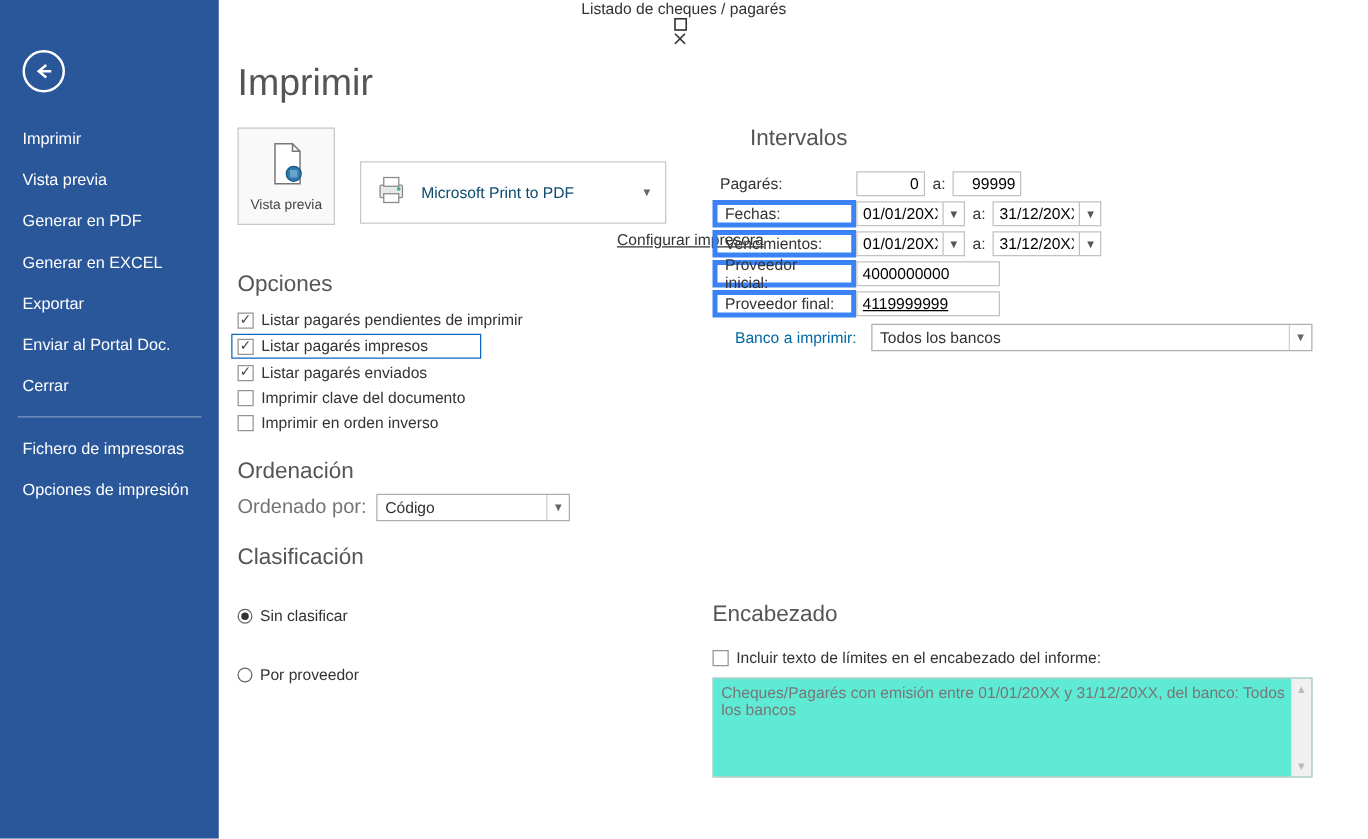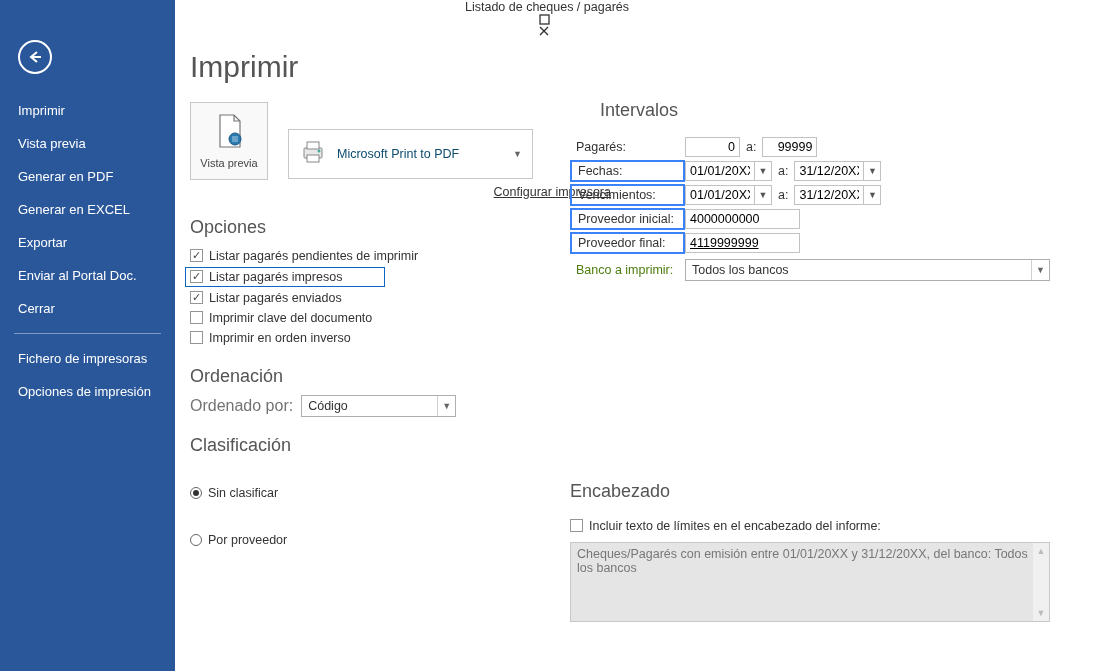--- a/index.html
+++ b/index.html
@@ -16,51 +16,51 @@
   .main { position: absolute; top: 30px; left: 190px; right: 10px; bottom: 0; }
   h1 { font-weight: 300; font-size: 30px; color: #555; margin: 20px 0 18px 0; }
   .row1 { display: flex; align-items: flex-start; }
   .vbox { border: 1px solid #c8c8c8; width: 78px; height: 78px; display: flex; flex-direction: column; align-items: center; justify-content: center; cursor: pointer; background:#f9f9f9; }
   .vbox .lab { font-size: 11px; color: #444; margin-top: 4px; }
   .printerbox { border: 1px solid #c8c8c8; height: 50px; width: 245px; margin-left: 20px; display: flex; align-items: center; padding: 0 10px; cursor: pointer; margin-top: 27px; }
   .printerbox .pname { font-size: 12.5px; color: #0c4a6e; margin-left: 10px; flex: 1; }
   .caret { font-size: 9px; color: #666; }
   .cfg { font-size: 12.5px; color: #333; text-decoration: underline; margin: 6px 0 0 0; width: 343px; text-align: right; cursor: pointer; }
   .sect { font-size: 18px; color: #555; font-weight: 400; margin: 18px 0 8px 0; }
-  .chk { display: flex; align-items: flex-start; font-size: 12.5px; color: #333; padding: 3px 0; }
+  .chk { display: flex; align-items: center; font-size: 12.5px; color: #333; padding: 3px 0; }
   .chk .box { width: 13px; height: 13px; border: 1px solid #959595; margin-right: 6px; display: flex; align-items: center; justify-content: center; }
   .chk .box.checked::after { content: "✓"; font-size: 11px; line-height: 11px; color: #444; }
   .chk.hl { border: 1px solid #0d66c2; padding: 2px 4px; margin: 1px -5px; width:200px; }
   .ordrow { display: flex; align-items: center; }
   .ordrow .olab { font-size: 16px; color: #737373; margin-right: 8px; }
   .combo { border: 1px solid #aeaeae; height: 22px; display: flex; align-items: center; background: #fff; }
   .combo .ctext { flex: 1; padding: 0 6px; font-size: 12.5px; color: #333; }
   .combo .cbtn { width: 18px; height: 100%; display: flex; align-items: center; justify-content: center; border-left: 1px solid #d0d0d0; }
   .radio { display: flex; align-items: center; font-size: 12.5px; color: #333; padding: 3px 0; margin-top: 27px; }
   .radio .rb { width: 12px; height: 12px; border: 1px solid #666; border-radius: 50%; margin-right: 6px; display: flex; align-items: center; justify-content: center; }
   .radio .rb.sel::after { content: ""; width: 6px; height: 6px; border-radius: 50%; background: #333; }
   
   .rcol { position: absolute; left: 380px; top: 70px; width: 480px; }
   .rcol .sect2 { font-size: 18px; color: #555; font-weight: 400; margin: 0 0 14px 30px; }
   .tbl { font-size: 12.5px; color: #333; }
   .tbl .r { display: flex; align-items: center; height: 24px; }
   .tbl .c1 { width: 115px; padding: 0 6px; }
-  .tbl .c1.b { border: 2px solid #3b82f6; height: 22px; display: flex; align-items: center; }
+  .tbl .c1.b { border: 4px solid #3b82f6; height: 22px; display: flex; align-items: center; }
   .inp { border: 1px solid #c2c2c2; height: 20px; font-size: 12.5px; padding: 0 4px; background: #fff; }
   .inpn { text-align: right; }
   .alab { font-size: 12.5px; margin: 0 6px; }
   .datecombo { display: flex; }
   .datecombo .inp { width: 70px; }
   .datecombo .dbtn { width: 17px; border: 1px solid #c2c2c2; border-left: none; display: flex; align-items: center; justify-content: center; font-size: 9px; color: #555; }
   .bankrow { display: flex; align-items: center; margin-top: 4px; }
-  .bankrow .blab { width: 115px; font-size: 12.5px; color: #4d7c0f; padding-left: 6px; }
+  .bankrow .blab { width: 115px; font-size: 12.5px; color: #0369a1; padding-left: 6px; margin-left: 12px; }
   .bankrow .combo { flex: 1; }
   .hdr { margin-top: 200px; }
   .hdr .sect2 { margin-left: 0; }
-  .txtarea { border: 1px solid #c8c8c8; height: 80px; font-size: 12.5px; color: #777; padding: 4px 6px; background: #e5e5e5; position: relative; }
+  .txtarea { border: 1px solid #c8c8c8; height: 80px; font-size: 12.5px; color: #777; padding: 4px 6px; background: #5eead4; position: relative; }
   .txtarea .sb { position: absolute; right: 0; top: 0; bottom: 0; width: 16px; background: #f0f0f0; }
   .txtarea .sb .a { height: 16px; display: flex; align-items: center; justify-content: center; color: #bbb; font-size: 9px; }
 </style>
 </head>
 <body>
 
 <div class="titlebar">
   <div style="width:175px"></div>
   <div class="title">Listado de cheques / pagarés</div>
   <div class="winbtn">

